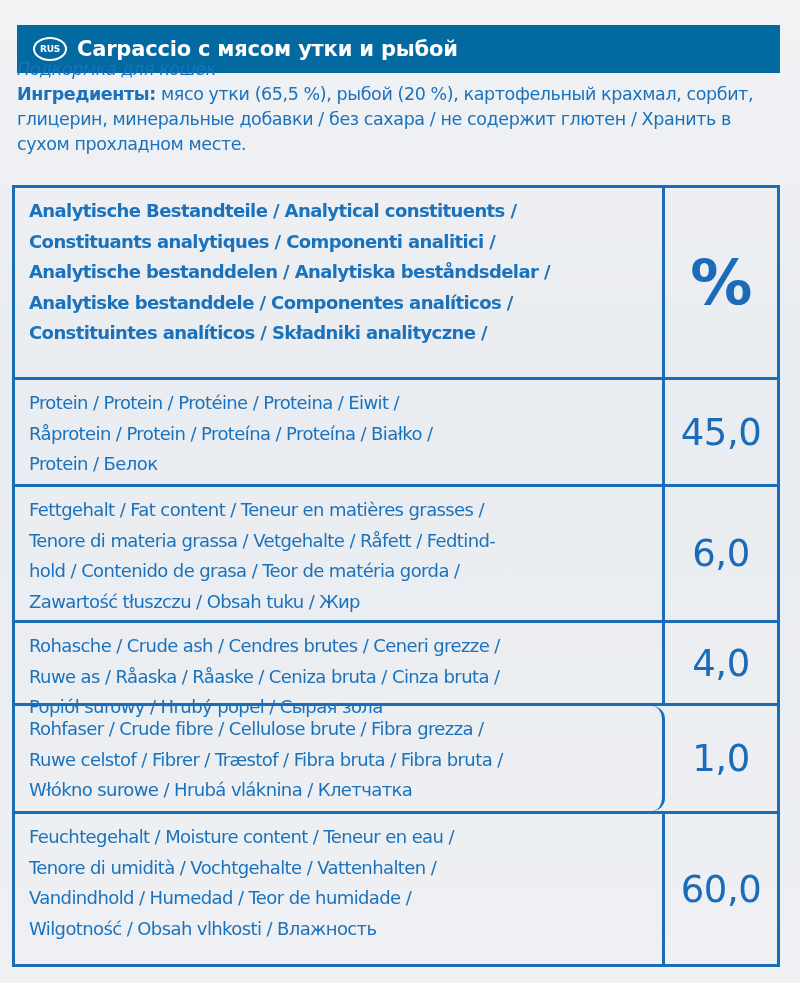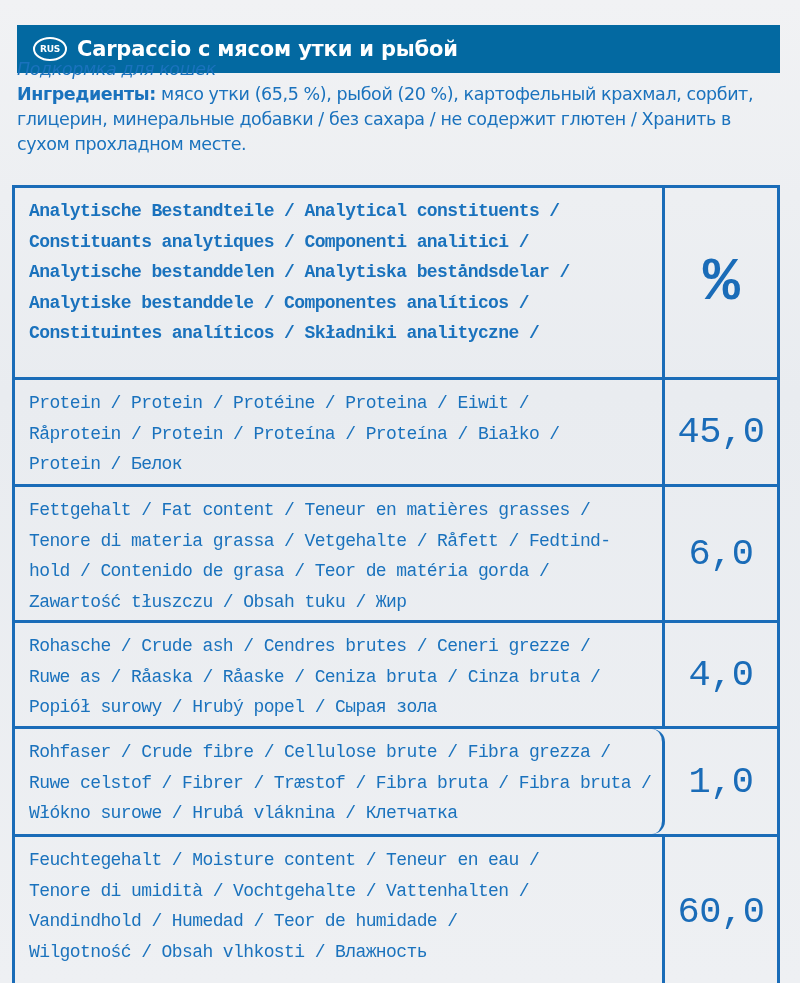--- a/index.html
+++ b/index.html
@@ -70,21 +70,20 @@
       left: 12px;
       top: 185px;
       width: 768px;
       box-sizing: border-box;
       border: 3px solid #1a6cb8;
     }
     .row {
       display: flex;
       border-top: 3px solid #1a6cb8;
       box-sizing: border-box;
-      font-family: Liberation Mono, monospace;
     }
     .row:first-child {
       border-top: none;
     }
     .cell-label {
       width: 650px;
       box-sizing: border-box;
       padding: 8px 10px 8px 14px;
       border-right: 3px solid #1a6cb8;
       font-size: 18px;
@@ -104,21 +103,21 @@
     .row.header .cell-label {
       font-weight: bold;
       height: 189px;
     }
     .row.header .cell-value {
       font-size: 62px;
       font-weight: bold;
     }
     .row.r1 .cell-label { height: 104px; }
     .row.r2 .cell-label { height: 133px; }
-    .row.r3 .cell-label { height: 103px; }
+    .row.r3 .cell-label { height: 80px; }
     .row.r4 .cell-label { height: 105px; border-radius: 13px; }
     .row.r5 .cell-label { height: 150px; }
   </style>
 </head>
 <body>
 
 <div class="banner">
   <span class="rus-badge">RUS</span>
   <span class="banner-title">Carpaccio с мясом утки и рыбой</span>
 </div>

